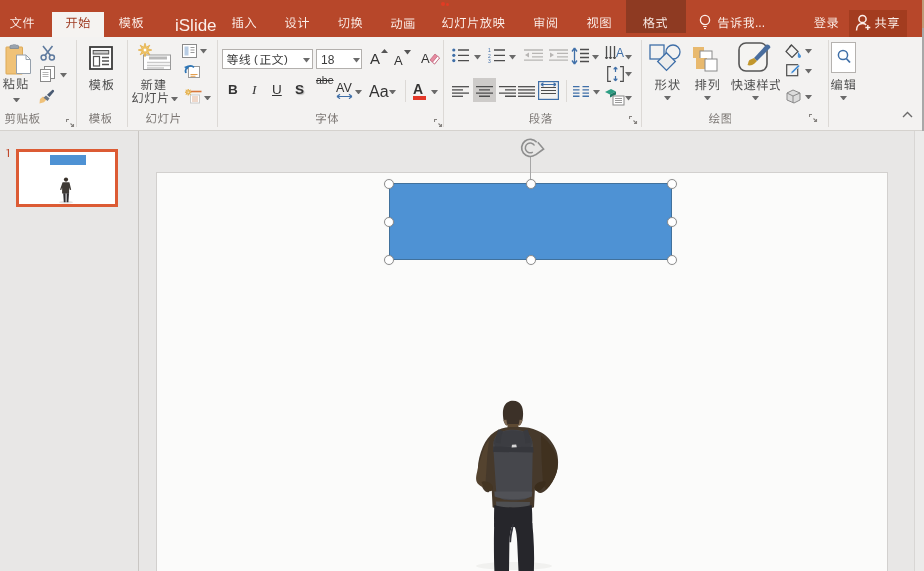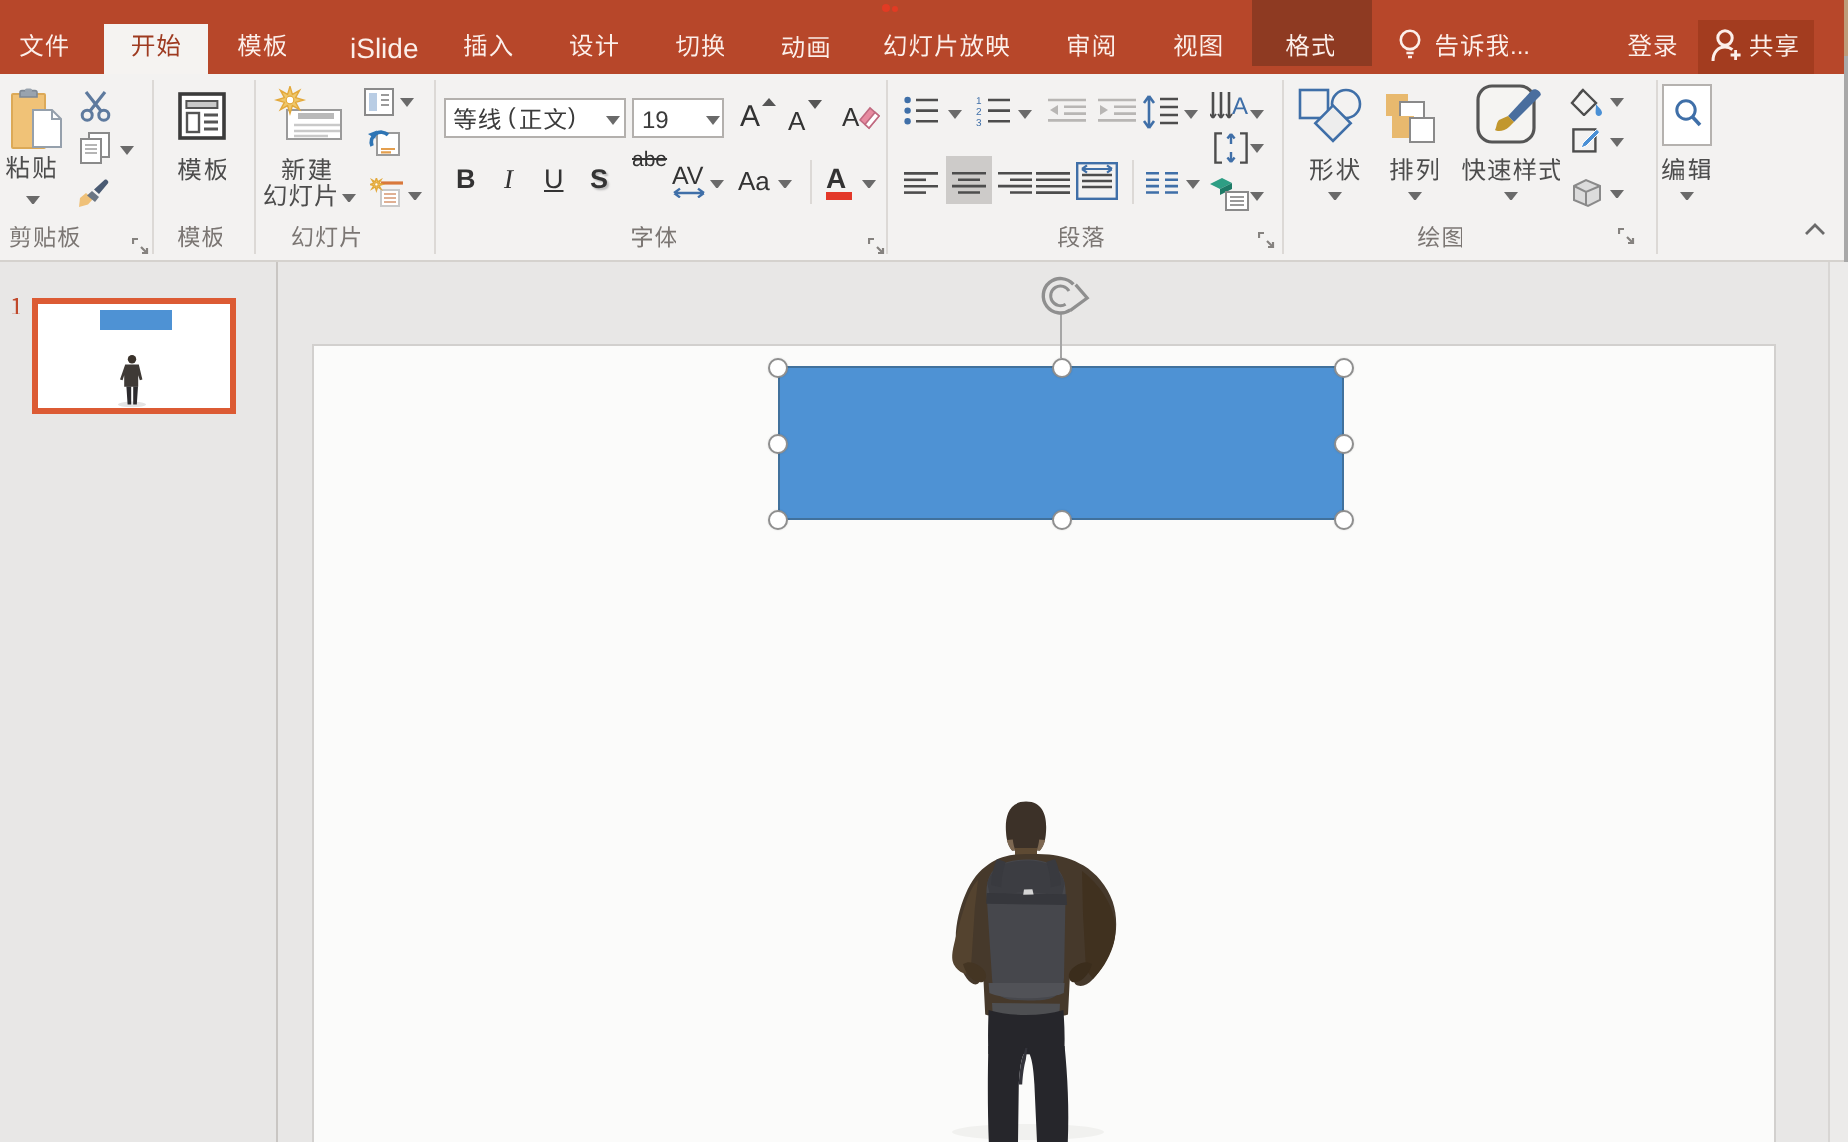--- a/index.html
+++ b/index.html
@@ -47,21 +47,21 @@
 <svg style="position:absolute;left:875.1px;top:17.3px" width="23.9" height="11.4" viewBox="0.6 -10.4 23.9 11.4">
       <path d="M7.2 -1.8C8.4 -1 9.9 0.2 10.6 1L11.5 0.4C10.7 -0.3 9.2 -1.5 8 -2.3ZM4 -2.3C3.4 -1.4 2 -0.3 0.8 0.3C1 0.5 1.3 0.8 1.5 1C2.7 0.3 4.1 -0.9 5 -1.9ZM1.1 -7.7V-6.8H3.4V-3.9H0.6V-3H11.8V-3.9H8.9V-6.8H11.3V-7.7H8.9V-10.2H7.9V-7.7H4.4V-10.2H3.4V-7.7ZM4.4 -3.9V-6.8H7.9V-3.9Z M16.1 -7H21.9V-5.9H16.1ZM15.1 -7.7V-5.2H22.8V-7.7ZM22.4 -4.4 22.2 -4.4H14.6V-3.7H21C20.2 -3.4 19.3 -3.1 18.5 -2.9L18.4 -2.2H13.5V-1.4H18.4V0C18.4 0.2 18.4 0.2 18.2 0.2C17.9 0.3 17.1 0.3 16.3 0.2C16.4 0.5 16.5 0.8 16.6 1C17.7 1 18.4 1 18.8 0.9C19.3 0.8 19.4 0.6 19.4 0V-1.4H24.5V-2.2H19.4V-2.5C20.8 -2.9 22.2 -3.4 23.3 -3.9L22.6 -4.5ZM18.1 -10.2C18.3 -10 18.4 -9.6 18.5 -9.3H13.6V-8.5H24.3V-9.3H19.6C19.4 -9.6 19.2 -10.1 19 -10.4Z" fill="#FCEFEA"></path>
     </svg>
 <svg style="position:absolute;left:66.0px;top:17.3px" width="24.1" height="11.4" viewBox="0.6 -10.3 24.1 11.4">
       <path d="M8 -8.6V-5.1H4.5V-5.7V-8.6ZM0.6 -5.1V-4.3H3.5C3.4 -2.6 2.7 -0.9 0.7 0.3C0.9 0.5 1.2 0.8 1.4 1C3.7 -0.4 4.3 -2.3 4.5 -4.3H8V1H8.9V-4.3H11.7V-5.1H8.9V-8.6H11.3V-9.5H1.1V-8.6H3.6V-5.7L3.6 -5.1Z M18.5 -4V1H19.3V0.4H23V1H23.9V-4ZM19.3 -0.4V-3.2H23V-0.4ZM18.1 -5C18.4 -5.2 19 -5.2 23.5 -5.6C23.7 -5.2 23.8 -4.9 23.9 -4.7L24.7 -5.1C24.3 -6 23.5 -7.5 22.6 -8.5L21.9 -8.2C22.3 -7.7 22.7 -7 23.1 -6.4L19.2 -6.1C20 -7.2 20.8 -8.6 21.5 -10.1L20.5 -10.3C19.9 -8.8 18.9 -7.1 18.6 -6.7C18.2 -6.2 18 -6 17.8 -5.9C17.9 -5.7 18 -5.2 18.1 -5ZM15.3 -6.9H16.7C16.5 -5.4 16.3 -4 15.8 -3C15.4 -3.3 15 -3.6 14.6 -3.9C14.8 -4.8 15.1 -5.9 15.3 -6.9ZM13.6 -3.6C14.2 -3.2 14.9 -2.7 15.5 -2.1C14.9 -1 14.2 -0.2 13.3 0.2C13.5 0.4 13.7 0.7 13.9 1C14.8 0.4 15.5 -0.4 16.1 -1.5C16.6 -1.1 17 -0.6 17.3 -0.3L17.8 -1C17.5 -1.4 17.1 -1.9 16.5 -2.4C17.1 -3.8 17.4 -5.5 17.6 -7.7L17 -7.8L16.9 -7.8H15.5C15.6 -8.6 15.8 -9.5 15.9 -10.2L15 -10.3C14.9 -9.5 14.8 -8.7 14.6 -7.8H13.3V-6.9H14.4C14.2 -5.7 13.9 -4.5 13.6 -3.6Z" fill="#9E3A20"></path>
     </svg>
 <svg style="position:absolute;left:717.6px;top:17.3px" width="36.7" height="11.4" viewBox="0.8 -10.3 36.7 11.4">
       <path d="M3.1 -10.2C2.6 -8.8 1.8 -7.4 0.9 -6.5C1.1 -6.4 1.5 -6.2 1.7 -6C2.1 -6.5 2.5 -7.1 2.9 -7.7H5.9V-5.8H0.8V-4.9H11.6V-5.8H6.9V-7.7H10.7V-8.6H6.9V-10.3H5.9V-8.6H3.4C3.6 -9 3.8 -9.5 4 -10ZM2.3 -3.7V1.1H3.2V0.4H9.2V1.1H10.2V-3.7ZM3.2 -0.5V-2.8H9.2V-0.5Z M14.1 -9.4C14.9 -8.8 15.8 -8 16.3 -7.4L16.9 -8.1C16.4 -8.6 15.4 -9.5 14.7 -10.1ZM15.1 0.7V0.7C15.3 0.5 15.6 0.2 17.7 -1.5C17.6 -1.7 17.4 -2.1 17.3 -2.3L16.1 -1.3V-6.5H13.3V-5.6H15.2V-1.1C15.2 -0.5 14.8 -0.1 14.6 0.1C14.8 0.2 15 0.5 15.1 0.7ZM18.2 -9.2V-5.7C18.2 -3.9 18.1 -1.4 16.8 0.4C17 0.5 17.4 0.8 17.6 0.9C18.9 -0.9 19.1 -3.7 19.1 -5.6H21.3V-3.6C20.8 -3.9 20.3 -4.1 19.8 -4.3L19.3 -3.6C20 -3.4 20.7 -3 21.3 -2.7V0.9H22.2V-2.2C22.9 -1.8 23.5 -1.5 23.9 -1.2L24.4 -2C23.9 -2.3 23.1 -2.8 22.2 -3.2V-5.6H24.5V-6.5H19.1V-8.5C20.8 -8.7 22.6 -9.1 23.8 -9.6L23 -10.3C21.9 -9.9 19.9 -9.4 18.2 -9.2Z M34.3 -9.5C35 -8.9 35.8 -8 36.2 -7.4L36.9 -7.9C36.5 -8.5 35.7 -9.4 35 -10ZM35.8 -5.3C35.4 -4.5 34.9 -3.7 34.2 -3C34 -3.8 33.8 -4.8 33.7 -5.8H37.2V-6.7H33.6C33.5 -7.8 33.5 -9 33.5 -10.2H32.5C32.5 -9 32.6 -7.8 32.7 -6.7H29.8V-8.9C30.6 -9 31.3 -9.2 31.9 -9.4L31.3 -10.2C30.1 -9.7 28.1 -9.3 26.4 -9.1C26.5 -8.8 26.6 -8.5 26.6 -8.3C27.4 -8.4 28.2 -8.5 28.9 -8.7V-6.7H26.3V-5.8H28.9V-3.6L26.1 -3.1L26.4 -2.2L28.9 -2.7V-0.2C28.9 0 28.8 0.1 28.6 0.1C28.4 0.1 27.7 0.1 26.9 0.1C27 0.3 27.2 0.7 27.2 1C28.3 1 28.9 1 29.3 0.8C29.7 0.7 29.8 0.4 29.8 -0.2V-3L32.1 -3.5L32 -4.3L29.8 -3.8V-5.8H32.7C32.9 -4.5 33.1 -3.2 33.4 -2.2C32.5 -1.4 31.6 -0.7 30.5 -0.2C30.7 -0 31 0.3 31.1 0.5C32.1 0 33 -0.6 33.8 -1.3C34.3 0.1 35.1 1 36 1C37 1 37.3 0.4 37.5 -1.6C37.2 -1.7 36.9 -1.9 36.7 -2.1C36.6 -0.5 36.5 0.1 36.1 0.1C35.5 0.1 34.9 -0.7 34.5 -2C35.4 -2.9 36.1 -3.9 36.6 -4.9Z" fill="#FCEFEA"></path>
     </svg>
 <div class="abs" style="left:755px;top:16px;color:#FCEFEA;font-size:12px">...</div>
-<div class="abs" style="left:175px;top:15.5px;color:#FCEFEA;font-size:14px">iSlide</div>
+<div class="abs" style="left:175px;top:15.5px;color:#FCEFEA;font-size:17px">iSlide</div>
 <svg class="abs" style="left:698px;top:14px" width="14" height="17" viewBox="0 0 14 17">
 <circle cx="7" cy="6" r="4.6" fill="none" stroke="#FCEFEA" stroke-width="1.3"></circle>
 <path d="M5.2 10.5h3.6M5.2 12.5h3.6M6 14.5h2" stroke="#FCEFEA" stroke-width="1.2" fill="none"></path>
     </svg>
 <svg class="abs" style="left:855px;top:14px" width="17" height="18" viewBox="0 0 17 18">
 <circle cx="7.5" cy="5" r="3.6" fill="none" stroke="#FCEFEA" stroke-width="1.5"></circle>
 <path d="M1.5 16.5c0-4.4 2.6-7 6-7 1.4 0 2.7.5 3.7 1.3" fill="none" stroke="#FCEFEA" stroke-width="1.5"></path>
 <path d="M12.8 11v5M10.3 13.5h5" stroke="#FCEFEA" stroke-width="1.4"></path>
     </svg>
 <div class="abs" style="left:441px;top:2px;width:4px;height:4px;background:#e23b24;border-radius:50%"></div>
@@ -174,21 +174,21 @@
     </svg>
 <div class="abs" style="left:254px;top:52.5px;color:#3b3b3b;font-size:11.5px">(</div>
 <svg style="position:absolute;left:259.6px;top:54.0px" width="23.1" height="10.9" viewBox="0.6 -10.0 23.1 10.9">
       <path d="M2.2 -6V-0.4H0.6V0.4H11.2V-0.4H6.7V-4.2H10.4V-5H6.7V-8.2H10.8V-9.1H1.1V-8.2H5.7V-0.4H3.1V-6Z M17.3 -9.7C17.6 -9.1 18 -8.3 18.2 -7.9L19.1 -8.2C19 -8.7 18.6 -9.4 18.2 -10ZM12.9 -7.8V-7H14.7C15.4 -5.2 16.4 -3.6 17.6 -2.4C16.3 -1.3 14.7 -0.5 12.7 0.1C12.9 0.3 13.2 0.7 13.3 0.9C15.2 0.3 16.9 -0.6 18.2 -1.7C19.6 -0.5 21.2 0.3 23.1 0.9C23.3 0.6 23.5 0.2 23.7 0C21.8 -0.4 20.2 -1.3 18.9 -2.4C20.1 -3.6 21 -5.1 21.7 -7H23.6V-7.8ZM18.2 -3C17.1 -4.1 16.3 -5.5 15.7 -7H20.7C20.1 -5.4 19.3 -4.1 18.2 -3Z" fill="#3b3b3b"></path>
     </svg>
 <div class="abs" style="left:284px;top:52.5px;color:#3b3b3b;font-size:11.5px">)</div>
 <svg class="abs" style="left:303.0px;top:58.0px" width="7.0" height="4.5" viewBox="0 0 7.0 4.5">
       <path d="M0 0h7.0L3.5 4.5Z" fill="#6a6a6a"></path>
     </svg>
 <div class="abs" style="left:316px;top:48.5px;width:46px;height:20.5px;background:#fff;border:1px solid #B3B0AD"></div>
-<div class="abs" style="left:321px;top:52.5px;color:#3b3b3b;font-size:12px">19</div>
+<div class="abs" style="left:321px;top:52.5px;color:#3b3b3b;font-size:12px">18</div>
 <svg class="abs" style="left:353.0px;top:58.0px" width="7.0" height="4.5" viewBox="0 0 7.0 4.5">
       <path d="M0 0h7.0L3.5 4.5Z" fill="#6a6a6a"></path>
     </svg>
 <div class="abs" style="left:370px;top:50px;color:#333;font-size:15px">A</div>
 <svg class="abs" style="left:381px;top:49px" width="7" height="7" viewBox="0 0 7 7">
       <path d="M3.5 0L7 4H0z" fill="#555"></path>
     </svg>
 <div class="abs" style="left:394px;top:52.5px;color:#333;font-size:13px">A</div>
 <svg class="abs" style="left:404px;top:50px" width="7" height="7" viewBox="0 0 7 7">
       <path d="M3.5 4.5L7 0H0z" fill="#555"></path>
@@ -203,21 +203,21 @@
 <div class="abs" style="left:272px;top:82px;color:#333;font-size:13.5px;text-decoration:underline">U</div>
 <div class="abs" style="left:295px;top:82px;color:#333;font-size:13.5px;font-weight:bold;text-shadow:1px 1px 1px #bbb">S</div>
 <div class="abs" style="left:316px;top:74px;color:#333;font-size:10.5px;text-decoration:line-through">abe</div>
 <svg class="abs" style="left:336px;top:81px" width="24" height="18" viewBox="0 0 24 18">
 <text x="0" y="11" font-family="Liberation Sans" font-size="12.5" fill="#333">AV</text>
 <path d="M1 15.5h15M1 15.5l3-2.2M1 15.5l3 2.2M16 15.5l-3-2.2M16 15.5l-3 2.2" stroke="#3f6fa8" stroke-width="1.2" fill="none"></path>
     </svg>
 <svg class="abs" style="left:355.0px;top:89.5px" width="7.0" height="4.5" viewBox="0 0 7.0 4.5">
       <path d="M0 0h7.0L3.5 4.5Z" fill="#6a6a6a"></path>
     </svg>
-<div class="abs" style="left:369px;top:83px;color:#333;font-size:13px">Aa</div>
+<div class="abs" style="left:369px;top:83px;color:#333;font-size:16px">Aa</div>
 <svg class="abs" style="left:389.0px;top:89.5px" width="7.0" height="4.5" viewBox="0 0 7.0 4.5">
       <path d="M0 0h7.0L3.5 4.5Z" fill="#6a6a6a"></path>
     </svg>
 <div class="abs" style="left:404.5px;top:80px;width:1px;height:22px;background:#dcd9d6"></div>
 <div class="abs" style="left:413px;top:81px;color:#333;font-size:14px;font-weight:bold">A</div>
 <div class="abs" style="left:412.5px;top:96px;width:13px;height:4px;background:#E33829"></div>
 <svg class="abs" style="left:430.5px;top:89.5px" width="7.0" height="4.5" viewBox="0 0 7.0 4.5">
       <path d="M0 0h7.0L3.5 4.5Z" fill="#6a6a6a"></path>
     </svg>
 <svg style="position:absolute;left:315.7px;top:113.1px" width="22.6" height="10.7" viewBox="0.8 -9.8 22.6 10.7">

